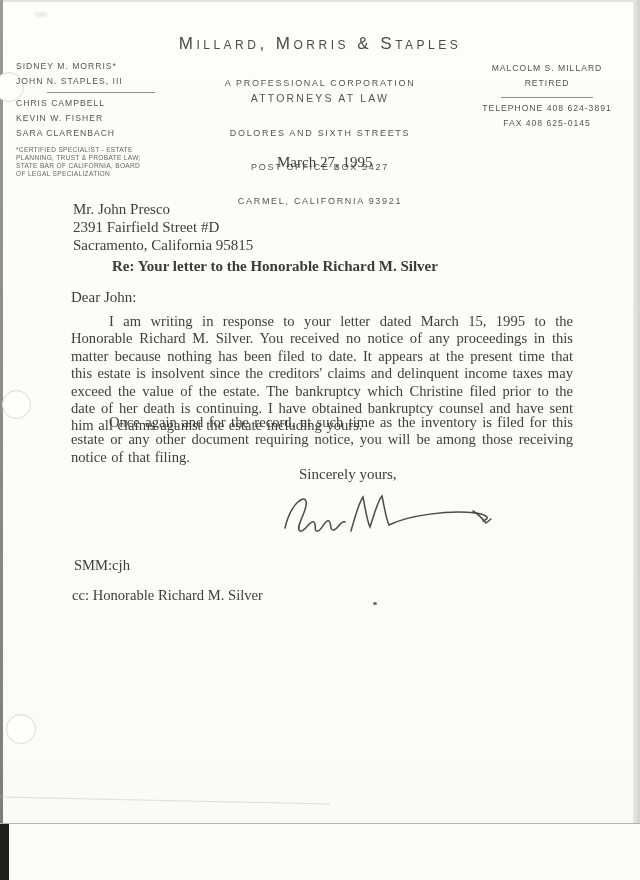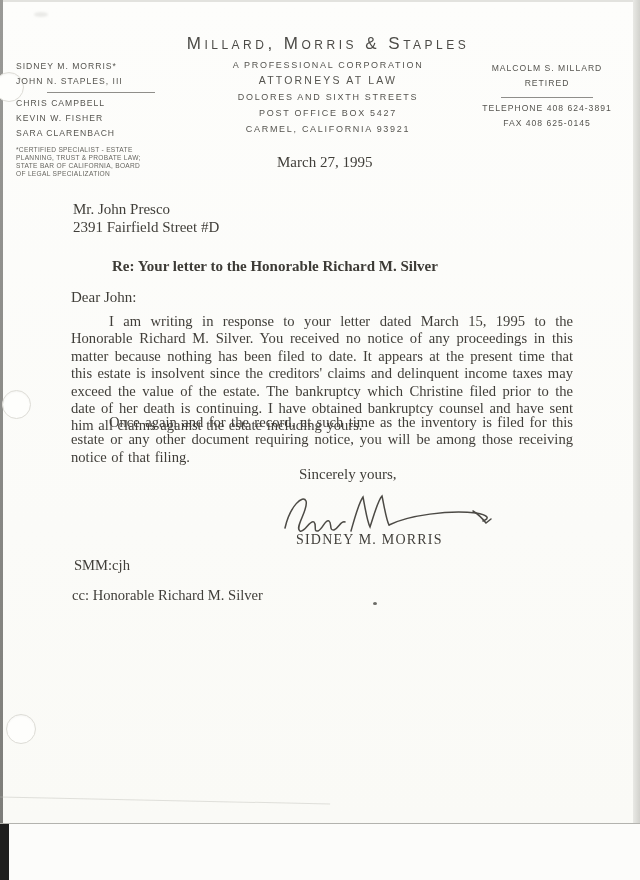--- a/index.html
+++ b/index.html
@@ -19,23 +19,23 @@
   .edge-top{position:absolute;left:0;top:0;width:640px;height:2px;background:#e2e2de;}
   .paper-bottom-line{position:absolute;left:0;top:823px;width:640px;height:1px;background:#b3b3ae;}
   .below-paper{position:absolute;left:0;top:824px;width:640px;height:56px;background:#fcfcfa;}
   .crease{position:absolute;left:0;top:800px;width:330px;height:14px;border-top:1px solid rgba(190,190,184,0.45);transform:rotate(1.2deg);}
   .hole{position:absolute;border:1.5px solid #dddcd6;border-radius:50%;background:#fefefc;box-shadow:inset 0 1px 2px rgba(0,0,0,0.04);}
   .speck{position:absolute;background:#6b6b66;border-radius:50%;}
   .smudge{position:absolute;background:rgba(150,150,145,0.18);border-radius:50%;filter:blur(1px);}
 
   
   .lh{font-family:"Liberation Sans", sans-serif;color:#55544f;}
-  .lh-center{position:absolute;left:178px;top:34px;width:300px;text-align:center;}
+  .lh-center{position:absolute;left:170px;top:34px;width:300px;text-align:center;}
   .firm-name{font-size:17px;font-variant:small-caps;letter-spacing:3.5px;color:#4c4b47;white-space:nowrap;}
-  .lh-sub{font-size:9px;letter-spacing:1.7px;margin-top:6px;white-space:nowrap;}
+  .lh-sub{font-size:9px;letter-spacing:1.7px;margin-top:24px;white-space:nowrap;}
   .lh-sub.attorneys{font-size:10.5px;letter-spacing:2.2px;margin-top:4px;}
   .lh-left{position:absolute;left:16px;top:56px;width:170px;}
   .lh-right{position:absolute;left:462px;top:58px;width:170px;text-align:center;}
   .lh-name{font-size:8.6px;letter-spacing:1px;margin-top:5px;white-space:nowrap;}
   .rule{border:0;border-top:1px solid #8f8e8a;width:108px;margin:6px auto 2px auto;}
   .rule.r2{width:92px;margin-top:9px;}
   .footnote{margin-top:8px;font-size:6.6px;letter-spacing:0.3px;line-height:8px;color:#66655f;}
 
   
   .ink{color:#403e39;}
@@ -100,20 +100,21 @@
     <hr class="rule r2">
     <div class="lh-name">TELEPHONE 408 624-3891</div>
     <div class="lh-name">FAX 408 625-0145</div>
   </div>
 
   <div class="abs ink date">March 27, 1995</div>
 
   <div class="abs ink addr">
     <div>Mr. John Presco</div>
     <div>2391 Fairfield Street #D</div>
+    <div>Sacramento, California  95815</div>
   </div>
 
   <div class="abs re">Re:  Your letter to the Honorable Richard M. Silver</div>
 
   <div class="abs ink salutation">Dear John:</div>
 
   <div class="abs ink para">I am writing in response to your letter dated March 15, 1995 to the Honorable Richard M. Silver.   You received no notice of any proceedings in this matter because nothing has been filed to date.  It appears at the present time that this estate is insolvent since the creditors' claims and delinquent income taxes may exceed the value of the estate.   The bankruptcy which Christine filed prior to the date of her death is continuing.  I have obtained bankruptcy counsel and have sent him all claims against the estate including yours.</div>
 
   <div class="abs ink para para2">Once again and for the record, at such time as the inventory is filed for this estate or any other document requiring notice, you will be among those receiving notice of that filing.</div>
 
@@ -121,19 +122,18 @@
 
   <svg class="abs sig" width="228" height="56" viewBox="0 0 228 56">
     <g fill="none" stroke="#4c4a45" stroke-width="1.5" stroke-linecap="round">
       <path d="M4,42 C9,20 22,8 25,15 C28,23 13,42 19,45 C24,47 29,33 33,36 C36,39 32,46 37,45 C42,43 44,33 48,35 C51,37 48,45 53,44 C58,42 60,34 64,36"></path>
       <path d="M70,45 C74,31 78,16 82,11 C84,21 86,35 89,41 C93,29 97,14 101,10 C103,19 105,33 108,39"></path>
       <path d="M108,39 C128,29 168,24 195,27 C206,29 210,32 202,35"></path>
       <path d="M192,25 C197,28 201,32 205,37 L210,33"></path>
     </g>
   </svg>
 
-  <div class="abs ink signer">SIDNEY M. MORRIS</div>
 
   <div class="abs ink initials">SMM:cjh</div>
 
   <div class="abs ink cc">cc:  Honorable Richard M. Silver</div>
 
 </div>
 
 </body></html>

